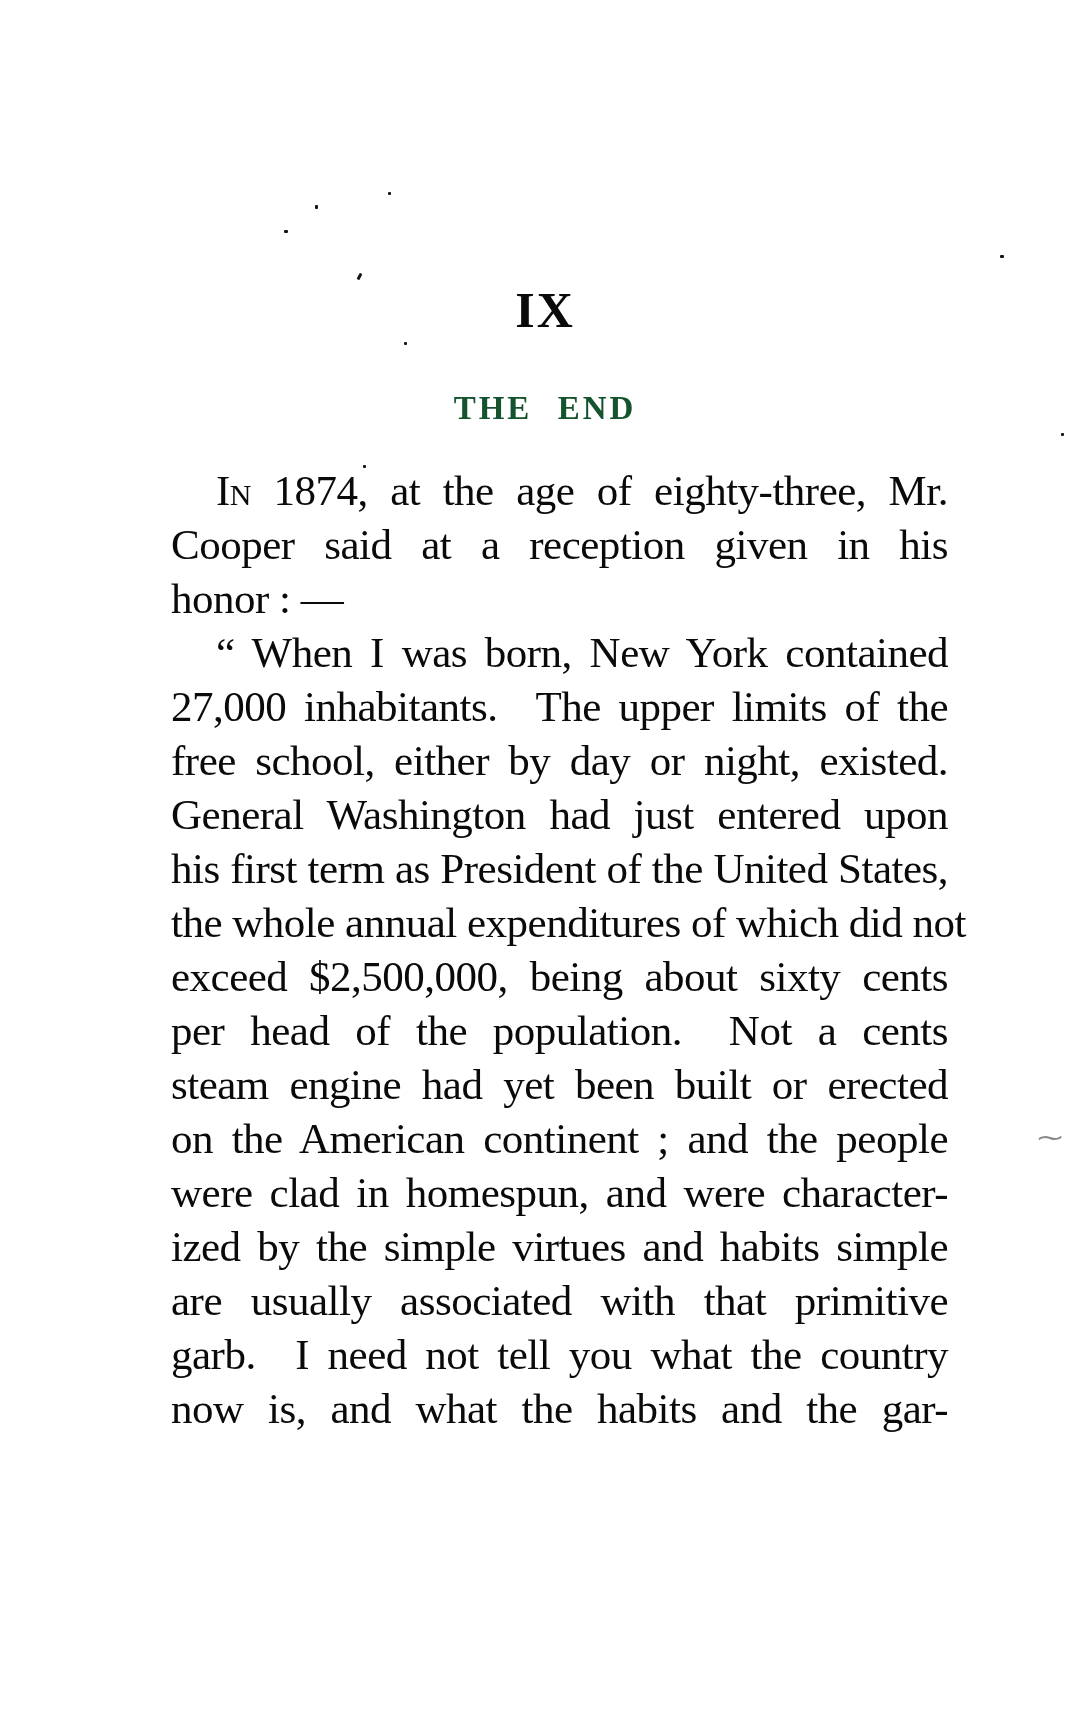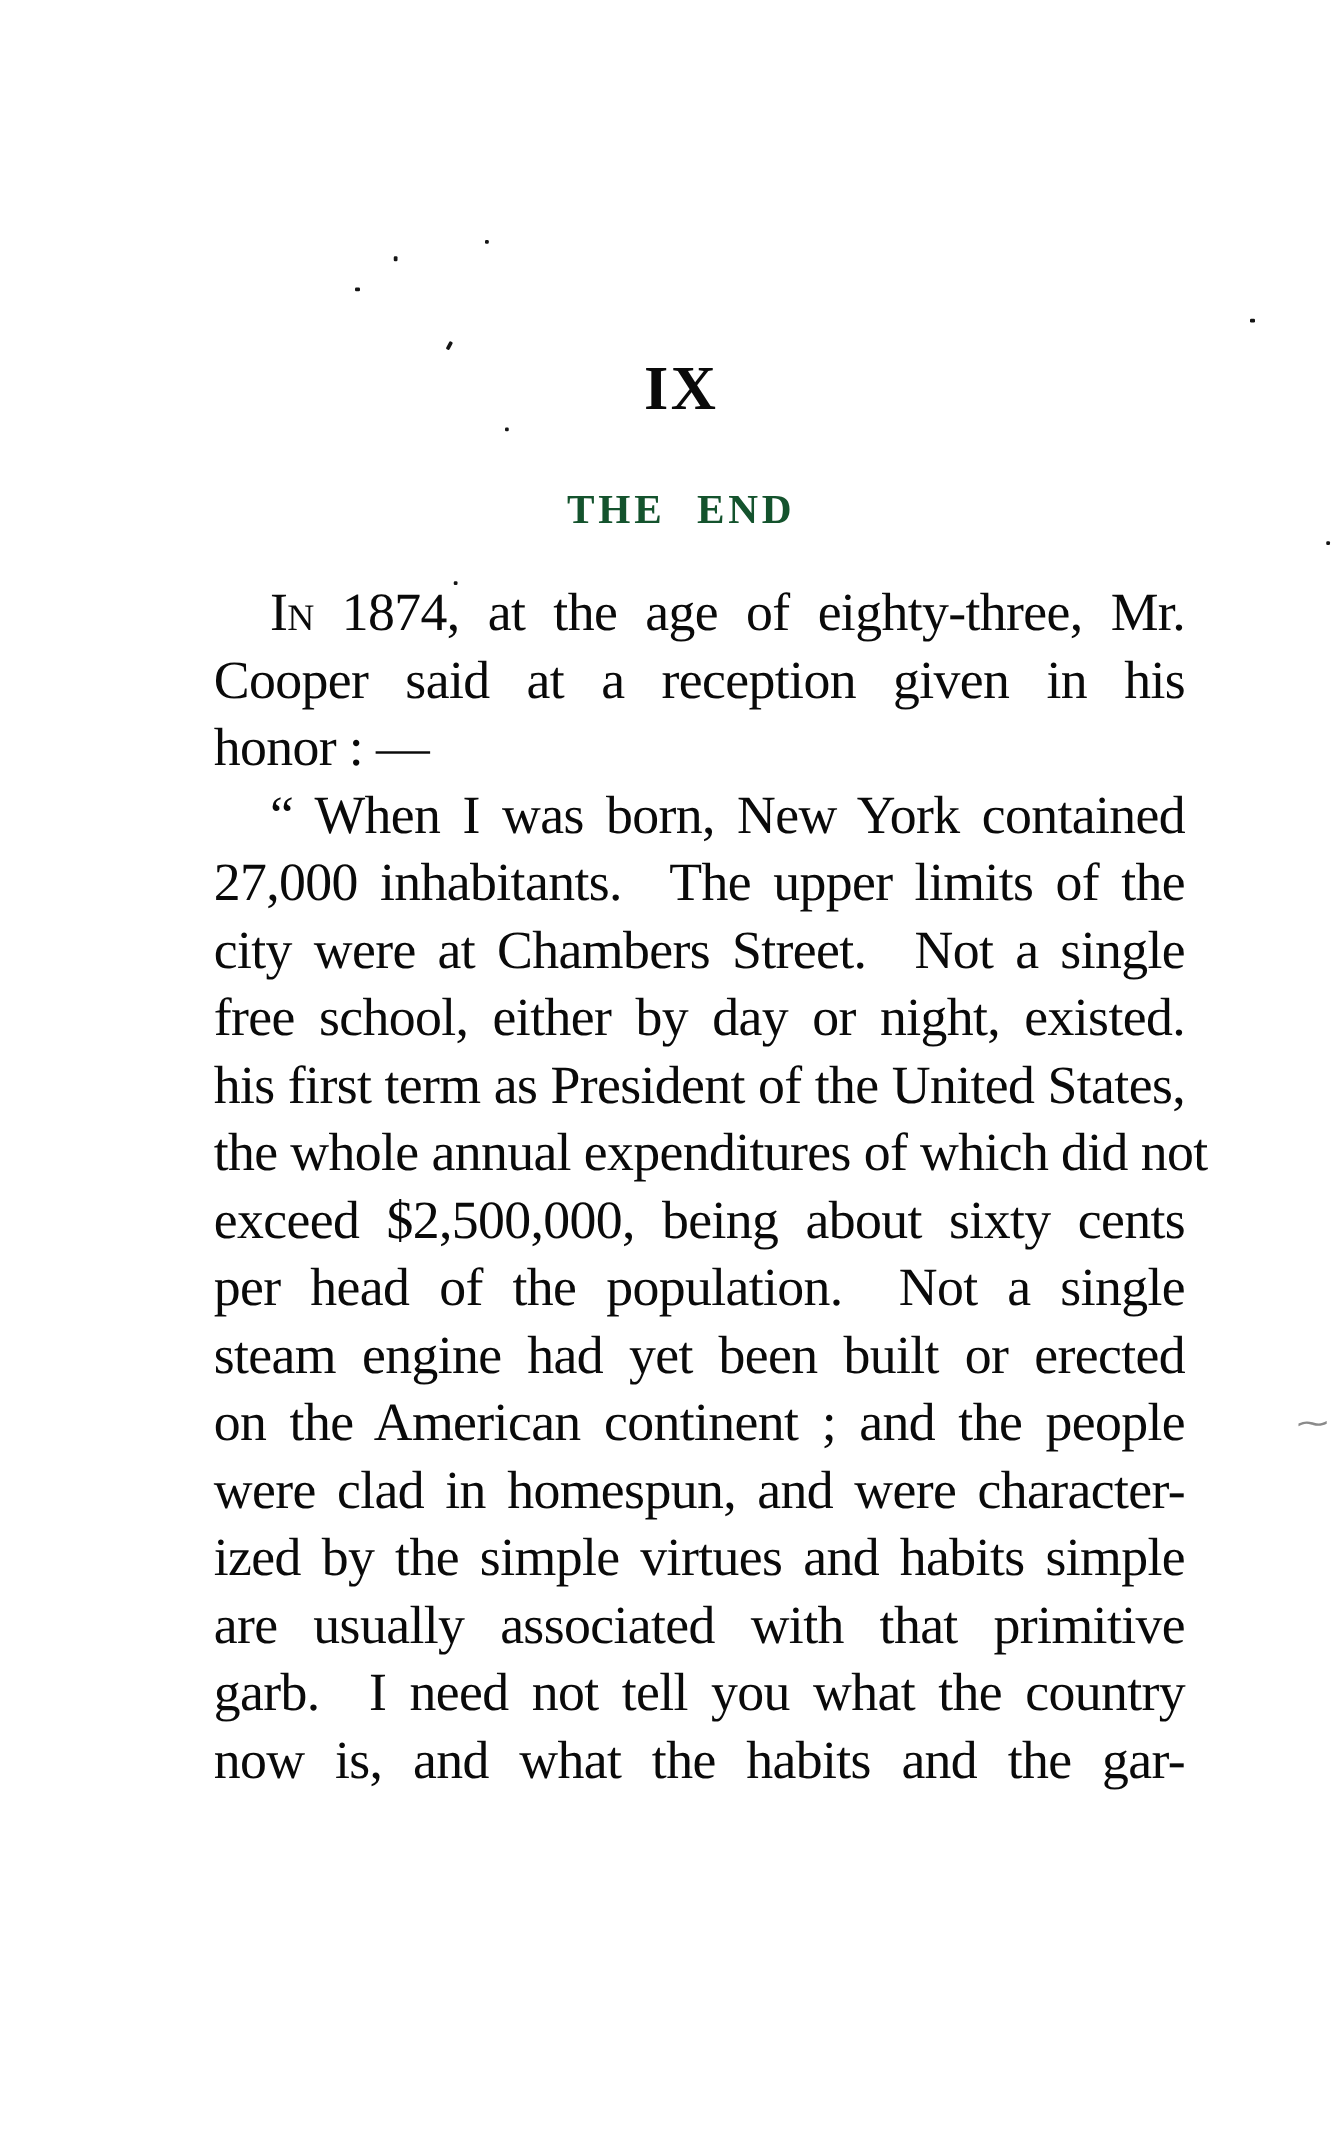--- a/index.html
+++ b/index.html
@@ -104,26 +104,26 @@
   <h1 class="chapter-number">IX</h1>
 
   <h2 class="chapter-title">THE END</h2>
 
   <div class="body-text">
       <div class="line ind"><span class="sc">In</span> 1874, at the age of eighty-three, Mr.</div>
       <div class="line">Cooper said at a reception given in his</div>
       <div class="line short">honor : —</div>
       <div class="line ind">“ When I was born, New York contained</div>
       <div class="line">27,000 inhabitants.  The upper limits of the</div>
-      <div class="line">city were at Chambers Street.  Not a single</div>
       <div class="line">free school, either by day or night, existed.</div>
+      <div class="line">General Washington had just entered upon</div>
       <div class="line">his first term as President of the United States,</div>
       <div class="line">the whole annual expenditures of which did not</div>
       <div class="line">exceed $2,500,000, being about sixty cents</div>
-      <div class="line">per head of the population.  Not a single</div>
+      <div class="line">per head of the population.  Not a cents</div>
       <div class="line">steam engine had yet been built or erected</div>
       <div class="line">on the American continent ; and the people</div>
       <div class="line">were clad in homespun, and were character-</div>
       <div class="line">ized by the simple virtues and habits simple</div>
       <div class="line">are usually associated with that primitive</div>
       <div class="line">garb.  I need not tell you what the country</div>
       <div class="line">now is, and what the habits and the gar-</div>
     </div>
 
   <span class="speck s1"></span>

